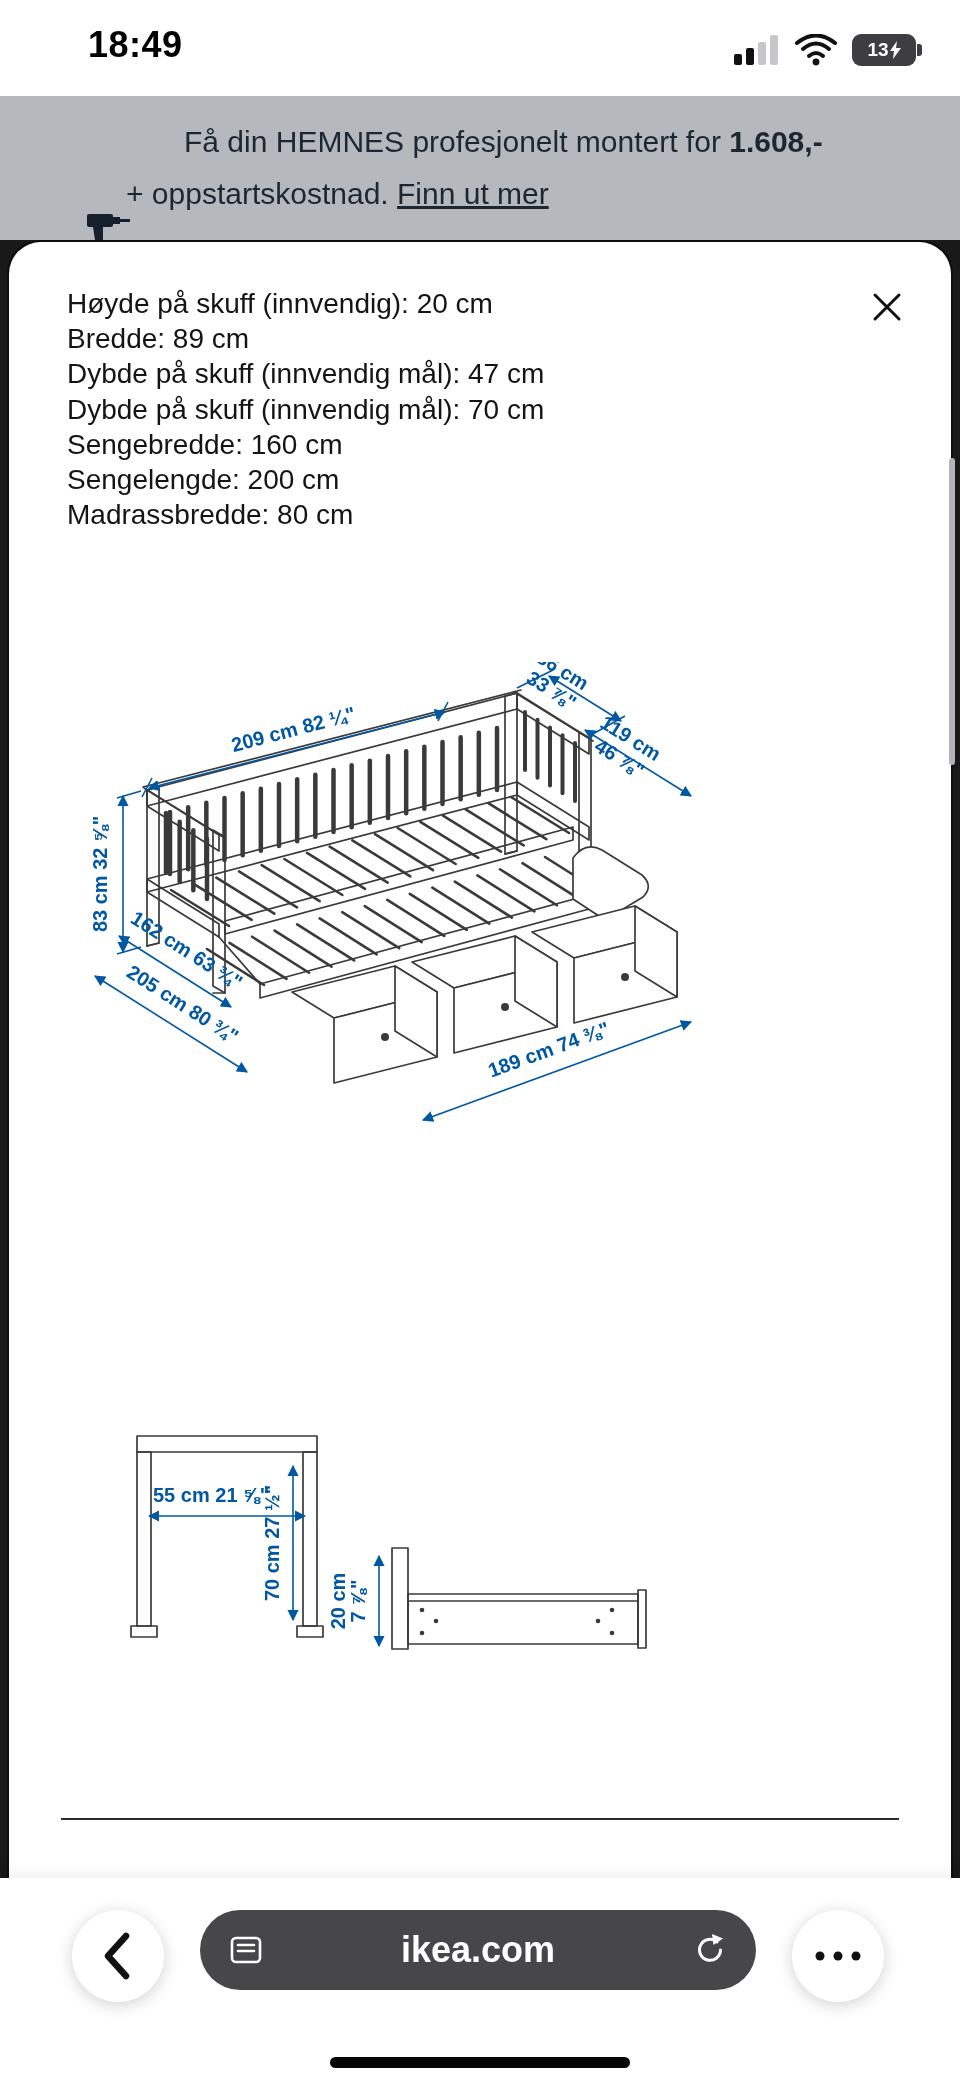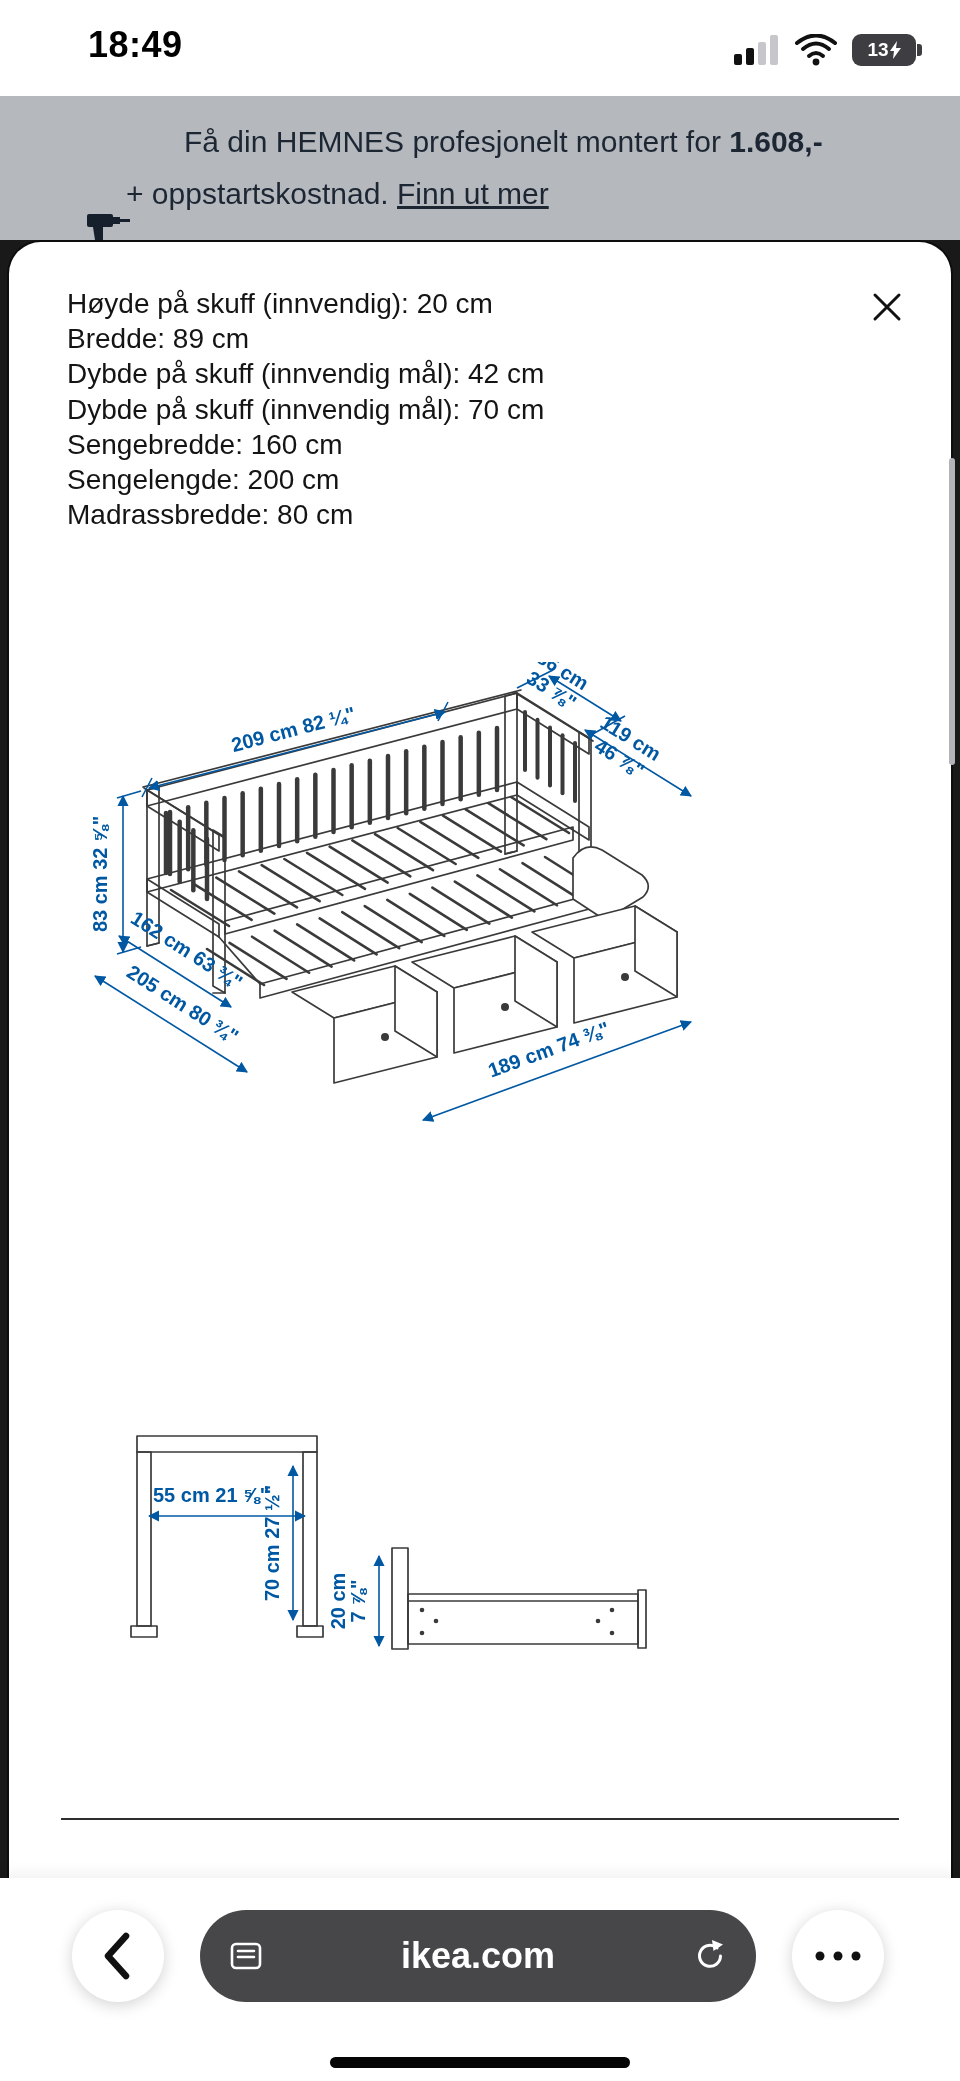--- a/index.html
+++ b/index.html
@@ -36,21 +36,21 @@
   svg text{font-family:"Liberation Sans",sans-serif;}
   .dimtext{fill:#0058a3;font-size:20px;font-weight:700;}
   
   .toolbar{position:absolute;top:1878px;left:0;width:100%;height:203px;background:#fff;
            box-shadow:0 -6px 14px rgba(0,0,0,.05);}
   .circle-btn{position:absolute;top:32px;width:92px;height:92px;border-radius:50%;background:#fff;border:none;
               box-shadow:0 3px 16px rgba(0,0,0,.18);display:flex;align-items:center;justify-content:center;
               cursor:pointer;padding:0;}
   .back-btn{left:72px;}
   .more-btn{left:792px;}
-  .url-pill{position:absolute;left:200px;top:32px;width:556px;height:92px;border-radius:46px;background:#47474a;
+  .url-pill{position:absolute;left:200px;top:32px;width:556px;height:80px;border-radius:46px;background:#47474a;
             display:flex;align-items:center;padding:4px 26px;box-sizing:border-box;cursor:pointer;}
   .url-text{flex:1;text-align:center;color:#fff;font-size:36px;font-weight:700;}
   .home-indicator{position:absolute;left:330px;bottom:13px;width:300px;height:11px;border-radius:6px;background:#050505;}
 </style>
 </head>
 <body>
 
 <div id="screen">
 
   <div class="status-bar">
@@ -94,21 +94,21 @@
 
       <button class="close-btn">
         <svg width="34" height="34" viewBox="0 0 34 34">
           <path d="M5,5 L29,29 M29,5 L5,29" stroke="#111" stroke-width="3" stroke-linecap="round"></path>
         </svg>
       </button>
 
       <ul class="specs">
         <li><span class="lab">Høyde på skuff (innvendig):</span><span> 20 cm</span></li>
         <li><span class="lab">Bredde:</span><span> 89 cm</span></li>
-        <li><span class="lab">Dybde på skuff (innvendig mål):</span><span> 42 cm</span></li>
+        <li><span class="lab">Dybde på skuff (innvendig mål):</span><span> 47 cm</span></li>
         <li><span class="lab">Dybde på skuff (innvendig mål):</span><span> 70 cm</span></li>
         <li><span class="lab">Sengebredde:</span><span> 160 cm</span></li>
         <li><span class="lab">Sengelengde:</span><span> 200 cm</span></li>
         <li><span class="lab">Madrassbredde:</span><span> 80 cm</span></li>
       </ul>
 
       <svg class="svg1" width="820" height="500" viewBox="0 0 820 500">
         <defs>
           <marker id="arrA" viewBox="0 0 10 10" refX="9" refY="5" markerWidth="7" markerHeight="7" orient="auto-start-reverse">
             <path d="M0,0 L10,5 L0,10 Z" fill="#0058a3"></path>

